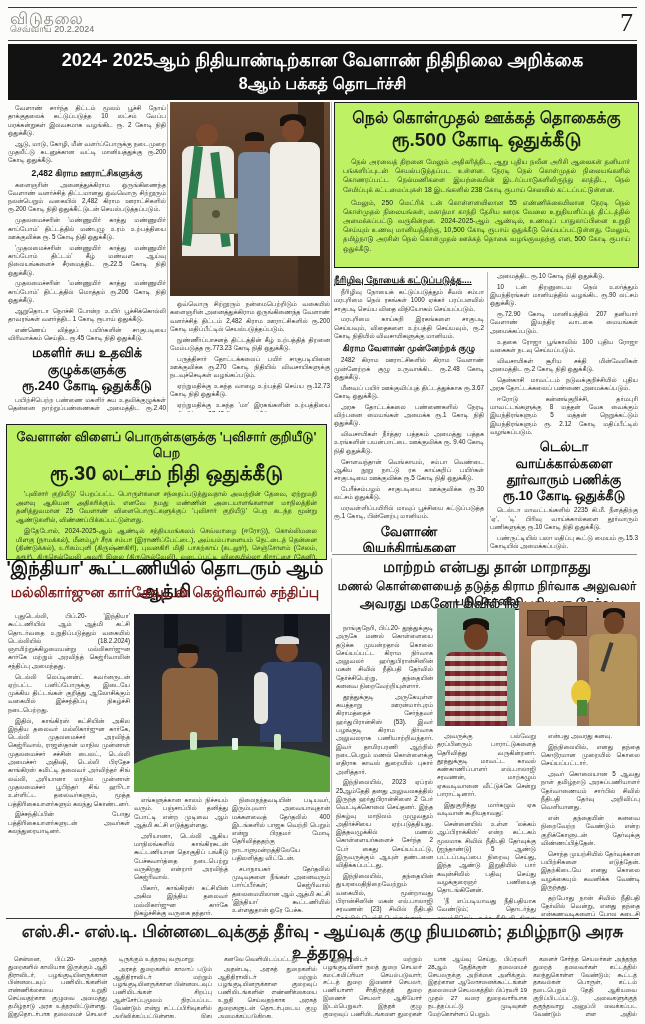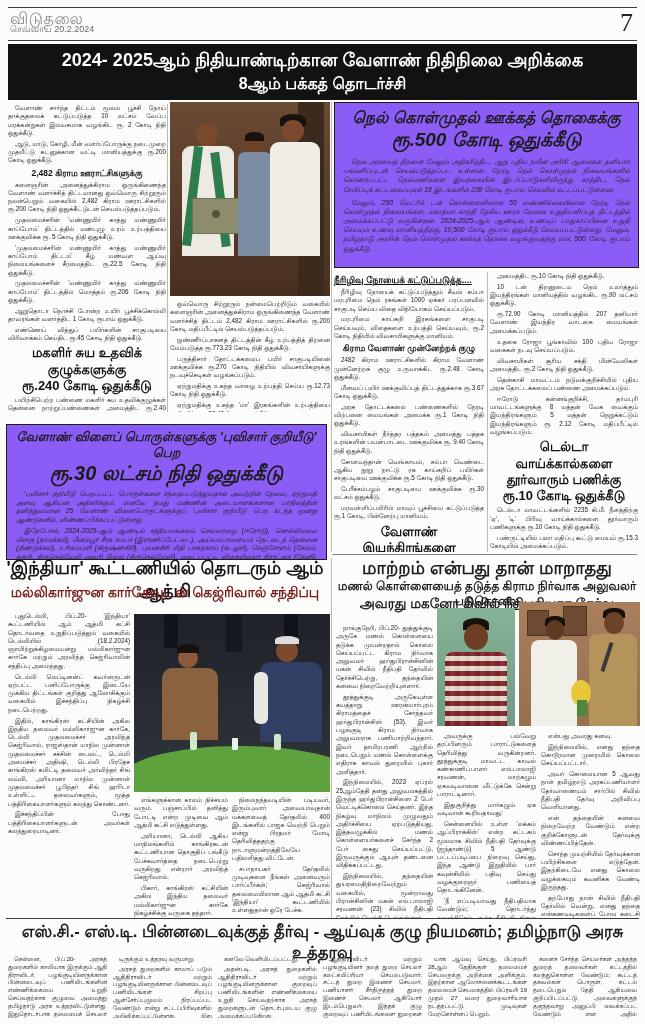--- a/index.html
+++ b/index.html
@@ -21,32 +21,32 @@
 
   
   .bodycol p{font-size:6.3px;line-height:1.32;text-align:justify;margin:0 0 2.5px;text-indent:7px;color:#242424;}
   .subhead{font-weight:bold;text-align:center;font-size:8.5px;margin:3px 0 2px;color:#111;}
   .subhead.big{font-size:13px;line-height:1.25;}
   .subhead.underline{text-decoration:underline;text-align:left;font-size:9px;}
 
   .abs{position:absolute;}
 
   
-  .newsbox{position:absolute;border:1.5px solid #1d1d1d;background:#8b5cf6;font-style:italic;}
+  .newsbox{position:absolute;border:1.5px solid #1d1d1d;background:#bef264;}
   .rice-box .bh1{font-size:16px;font-weight:bold;text-align:center;margin:6px 4px 0;}
   .rice-box .bh2{font-size:19px;font-weight:bold;text-align:center;margin:0 0 4px;}
   .rice-box p{font-size:6.8px;line-height:1.35;text-align:justify;margin:0 8px 4px;text-indent:8px;}
   .gi-box .bh1{font-size:12.5px;font-weight:bold;text-align:center;margin:5px 4px 0;}
   .gi-box .bh2{font-size:20px;font-weight:bold;text-align:center;margin:0 0 3px;}
   .gi-box p{font-size:6.6px;line-height:1.3;text-align:justify;margin:0 9px 3px;text-indent:8px;}
 
   
   .india-h1{position:absolute;left:0;top:558px;width:330px;text-align:center;font-size:18px;font-weight:bold;color:#141414;}
   .india-h2{position:absolute;left:0;top:584px;width:330px;text-align:center;font-size:14px;font-weight:bold;color:#7b1f1f;}
-  .judge-h1{position:absolute;left:332px;top:558px;width:310px;text-align:center;font-size:18px;font-weight:bold;}
+  .judge-h1{position:absolute;left:332px;top:558px;width:310px;text-align:center;font-size:15px;font-weight:bold;}
   .judge-h2{position:absolute;left:332px;top:579px;width:310px;text-align:center;font-size:12px;font-weight:bold;}
   .judge-h3{position:absolute;left:332px;top:596px;width:310px;text-align:center;font-size:13.5px;font-weight:bold;}
   .scst-h{position:absolute;left:6px;top:922px;width:633px;text-align:center;font-size:16.5px;font-weight:bold;}
 
   
   .photo{position:absolute;overflow:hidden;}
   .photo .fig{position:absolute;}
   .ph1{background:linear-gradient(180deg,#6b4a33 0%,#553a29 60%,#46301f 100%);}
   .ph1 .door{position:absolute;right:6px;top:0;width:26px;height:100%;background:#3c2a1c;}
   .head{border-radius:50%;background:#7b4a2e;}

